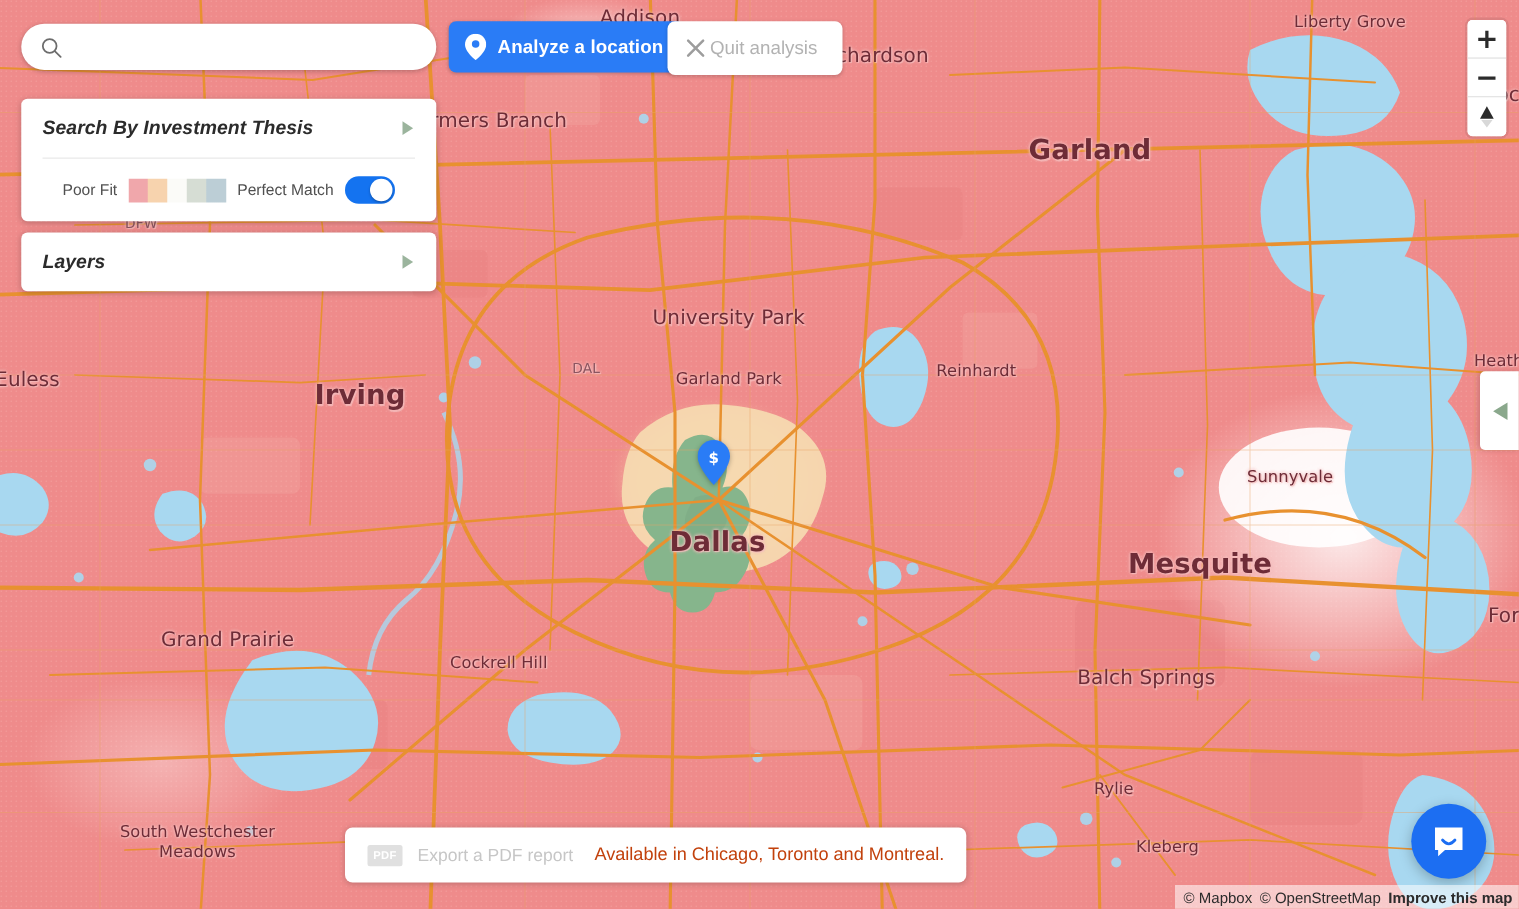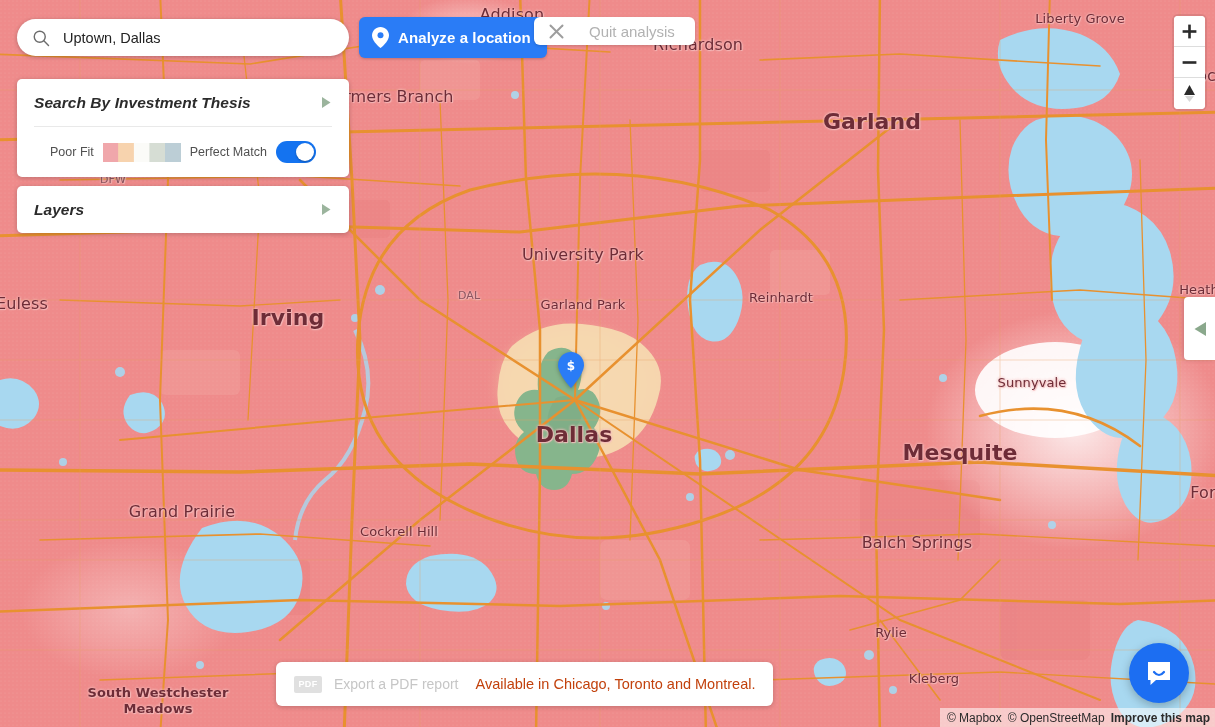--- a/index.html
+++ b/index.html
@@ -67,23 +67,23 @@
     cursor: pointer;
     box-shadow: 0 1px 3px rgba(0,0,0,.2);
   }
   #analyze-btn .lbl {
     color: #fff; font-size: 15px; font-weight: 700;
     font-family: "Liberation Sans", sans-serif;
     letter-spacing: .1px;
   }
   #quit-btn {
     position: absolute; left: 534px; top: 17px;
-    height: 28px; padding: 0 20px 0 15px;
+    height: 43px; padding: 0 20px 0 15px;
     background: #fff; border: none; border-radius: 6px;
-    display: flex; align-items: center; gap: 25px;
+    display: flex; align-items: center; gap: 4px;
     cursor: default;
     box-shadow: 0 1px 3px rgba(0,0,0,.16);
   }
   #quit-btn .lbl { color: #b2b2b2; font-size: 15px; font-weight: 400; }
 
   
   #thesis-panel {
     position: absolute; left: 17px; top: 79px;
     width: 332px;
     background: #fff;
@@ -369,35 +369,34 @@
       <div class="map-label lbl-minor" style="left: 1199px; top: 289px;">Heath</div>
       <div class="map-label lbl-minor" style="left: 1032px; top: 382px;">Sunnyvale</div>
       <div class="map-label lbl-major" style="left: 574px; top: 434px;">Dallas</div>
       <div class="map-label lbl-major" style="left: 960px; top: 452px;">Mesquite</div>
       <div class="map-label lbl-mid" style="left: 182px; top: 511px;">Grand Prairie</div>
       <div class="map-label lbl-minor" style="left: 399px; top: 531px;">Cockrell Hill</div>
       <div class="map-label lbl-mid" style="left: 917px; top: 542px;">Balch Springs</div>
       <div class="map-label lbl-mid" style="left: 1203px; top: 492px;">For</div>
       <div class="map-label lbl-minor" style="left: 891px; top: 632px;">Rylie</div>
       <div class="map-label lbl-minor" style="left: 934px; top: 678px;">Kleberg</div>
-      <div class="map-label lbl-two lbl-minor" style="left: 158px; top: 701px; font-weight: bold;"><span>South Westchester</span><br><span>Meadows</span></div>
+      <div class="map-label lbl-two lbl-minor" style="left: 158px; top: 675px;"><span>South Westchester</span><br><span>Meadows</span></div>
     </div>
 
   <svg id="map-pin" viewBox="0 0 26 36">
     <path d="M13 0C5.8 0 0 5.8 0 13c0 9.4 13 23 13 23s13-13.6 13-23C26 5.8 20.2 0 13 0z" fill="#2a7cf6"></path>
     <text x="13" y="18" text-anchor="middle" font-family="DejaVu Sans, sans-serif" font-size="12" font-weight="700" fill="#ffffff">$</text>
   </svg>
 </div>
 
 <div id="search-box">
   <svg class="sicon" viewBox="0 0 24 24">
     <circle cx="10.5" cy="10.5" r="6.6" fill="none" stroke="#3c3c3c" stroke-width="1.7"></circle>
     <line x1="15.4" y1="15.4" x2="21" y2="21" stroke="#3c3c3c" stroke-width="1.7" stroke-linecap="round"></line>
   </svg>
-  <input id="search-input" type="text" value="Uptown, Dallas" style="">
 </div>
 
 <button id="analyze-btn">
   <svg width="17" height="21" viewBox="0 0 17 21">
     <path d="M8.5 0C3.8 0 0 3.8 0 8.5C0 14.6 8.5 21 8.5 21S17 14.6 17 8.5C17 3.8 13.2 0 8.5 0z" fill="#fff"></path>
     <circle cx="8.5" cy="8.2" r="3" fill="#2a7cf6"></circle>
   </svg>
   <span class="lbl">Analyze a location</span>
 </button>
 

